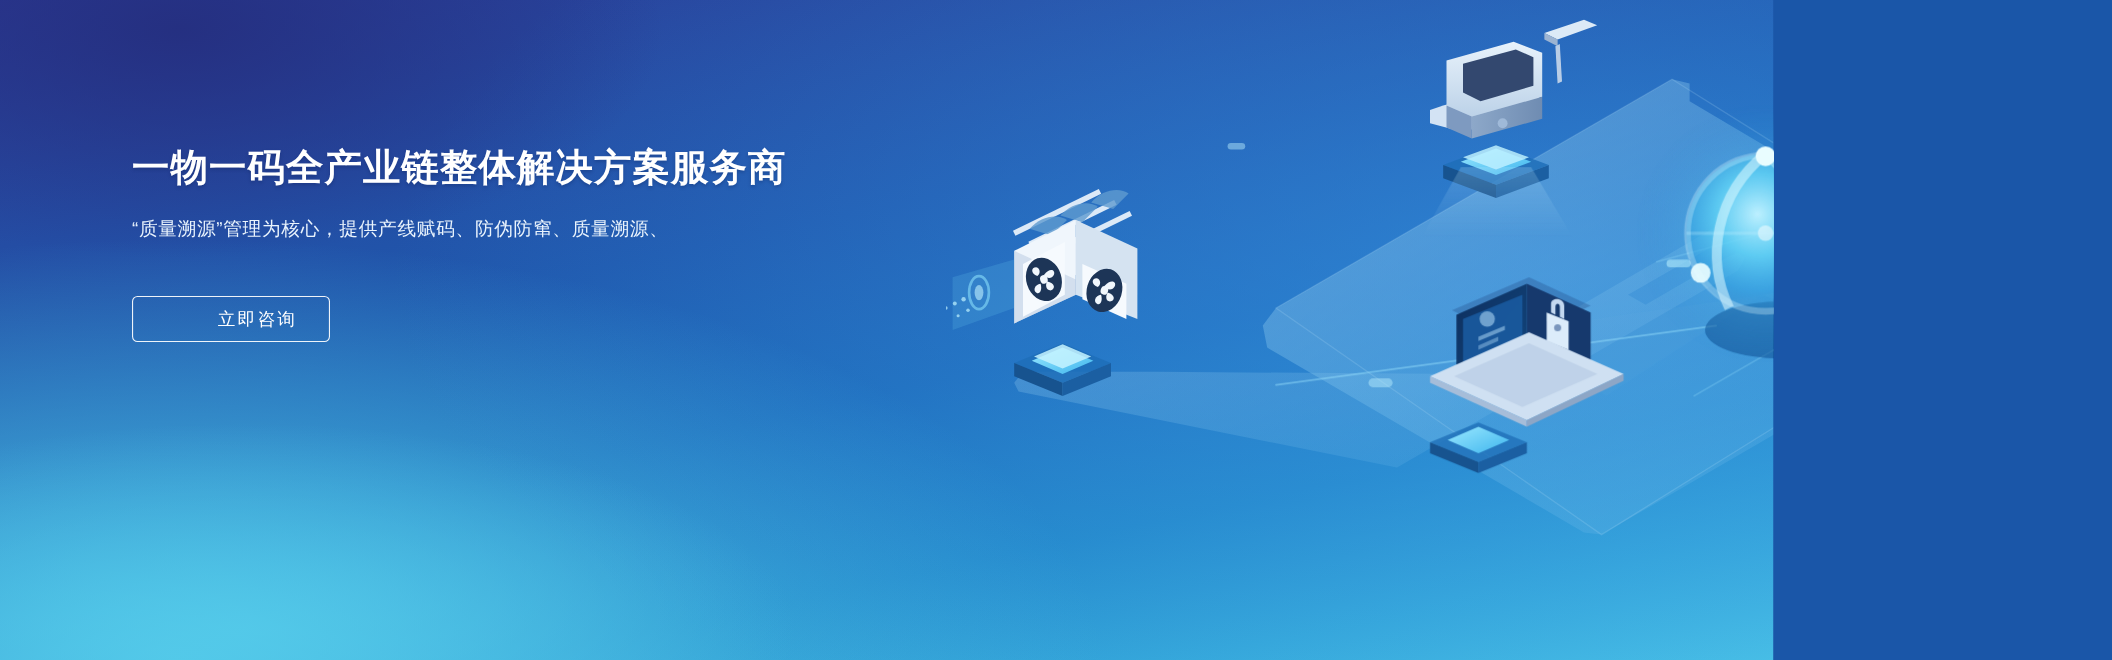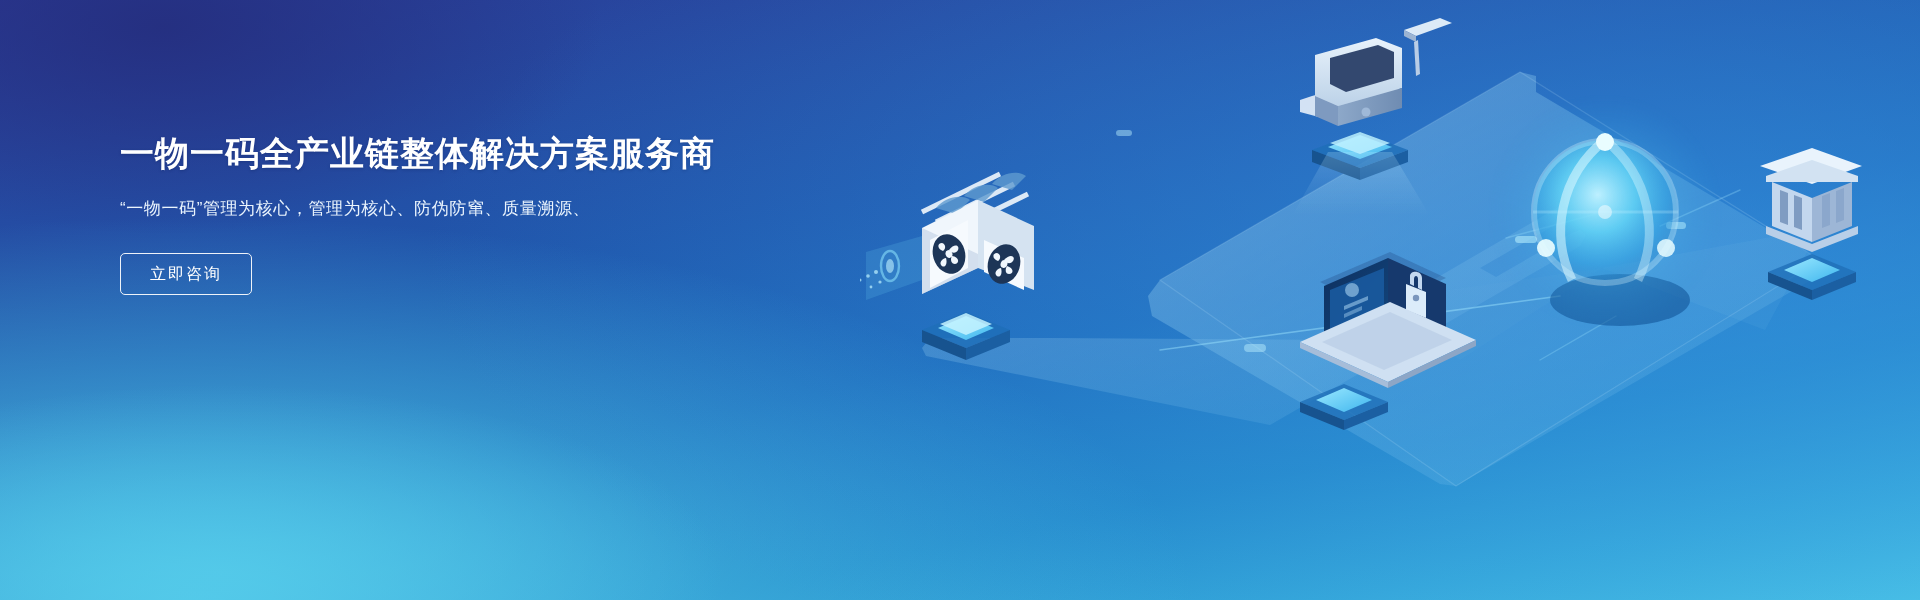--- a/index.html
+++ b/index.html
@@ -4,21 +4,21 @@
 <style>
   html,body{margin:0;padding:0;}
   body{
     width:1920px;height:600px;overflow:hidden;
     font-family:"Liberation Sans","DejaVu Sans",sans-serif;
     background:#1a56a8;
   }
 
   
   .banner{
-    position:relative;width:1920px;height:600px;overflow:hidden;
+    position:relative;width:1612px;height:600px;overflow:hidden;
     background:
       radial-gradient(120% 150% at 88% 42%, rgba(60,150,230,0.55) 0%, rgba(60,150,230,0.0) 55%),
       radial-gradient(90% 110% at 10% 100%, #4ec3e6 0%, rgba(78,195,230,0.0) 58%),
       linear-gradient(168deg,#2c3b96 0%, #27479f 16%, #1f58ad 38%, #1c6ab9 56%, #2289c9 74%, #35aada 88%, #49c4e6 100%);
   }
   
   .corner-shade{
     position:absolute;left:0;top:0;width:900px;height:330px;
     background:radial-gradient(70% 90% at 18% 8%, rgba(36,45,125,0.85) 0%, rgba(36,45,125,0.0) 70%);
     pointer-events:none;
@@ -36,43 +36,43 @@
     line-height:44px;margin:0 0 18px 0;white-space:nowrap;
     text-shadow:0 1px 3px rgba(10,30,80,0.28);
   }
   .sub{
     font-size:17px;color:#eaf4fd;line-height:32px;margin:0;
     letter-spacing:.6px;font-weight:normal;
   }
   .sub span{display:block;}
   .cta{
     display:inline-flex;align-items:center;justify-content:center;
-    margin-top:28px;width:130px;height:40px;
+    margin-top:44px;width:130px;height:40px;
     border:1px solid rgba(255,255,255,.92);border-radius:5px;
     color:#ffffff;font-size:16px;letter-spacing:2px;
-    background:transparent;cursor:pointer;user-select:none;
+    background:transparent;cursor:pointer;user-select:none;padding-left:48px;
   }
 
   
   .art{position:absolute;left:860px;top:0;width:1060px;height:600px;}
   .art svg{display:block;width:1060px;height:600px;}
 </style>
 </head>
 <body>
 
 <div class="banner">
 
   <div class="corner-shade"></div>
   <div class="bottom-glow"></div>
 
   <div class="copy">
     <h1 class="headline">一物一码全产业链整体解决方案服务商</h1>
 
     <p class="sub">
-      <span>“一物一码”管理为核心，管理为核心、防伪防窜、质量溯源、</span>
+      <span>“质量溯源”管理为核心，提供产线赋码、防伪防窜、质量溯源、</span>
     </p>
 
     <div class="cta">立即咨询</div>
   </div>
 
   <div class="art">
     <svg viewBox="0 0 1060 600" xmlns="http://www.w3.org/2000/svg">
       <defs>
         <linearGradient id="platTop" x1="0" y1="0" x2="1" y2="1">
           <stop offset="0%" stop-color="#a9daf2" stop-opacity=".42"></stop>

